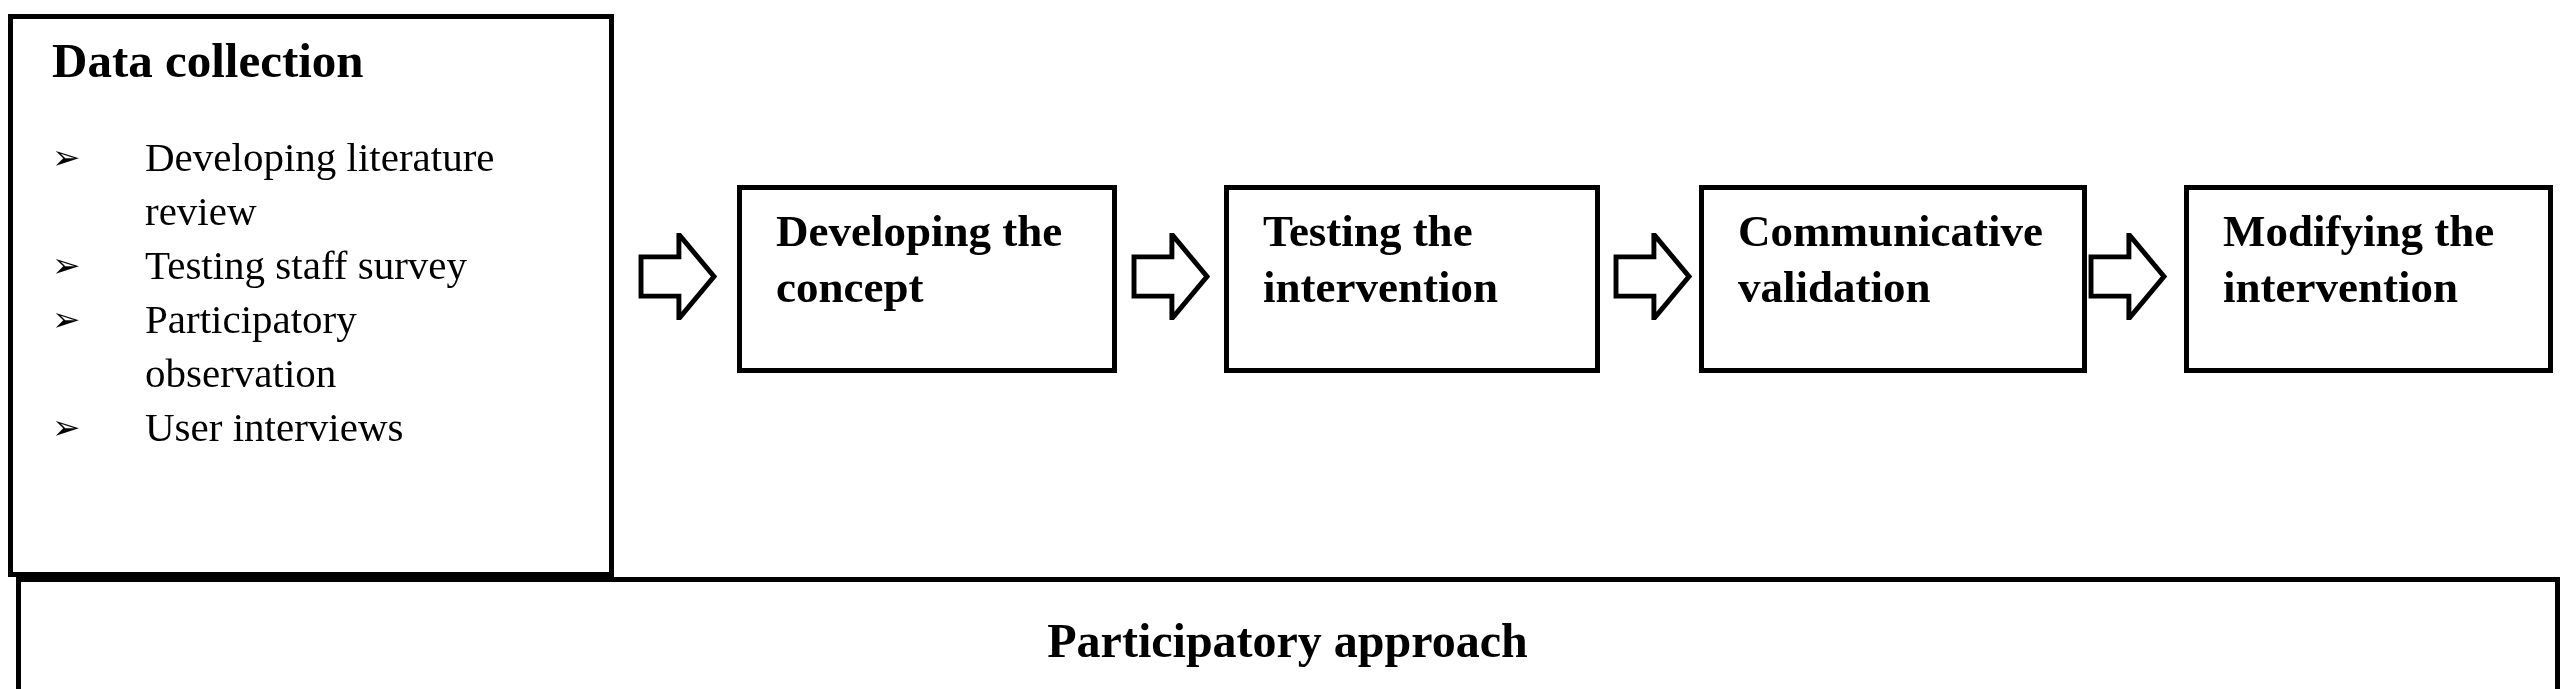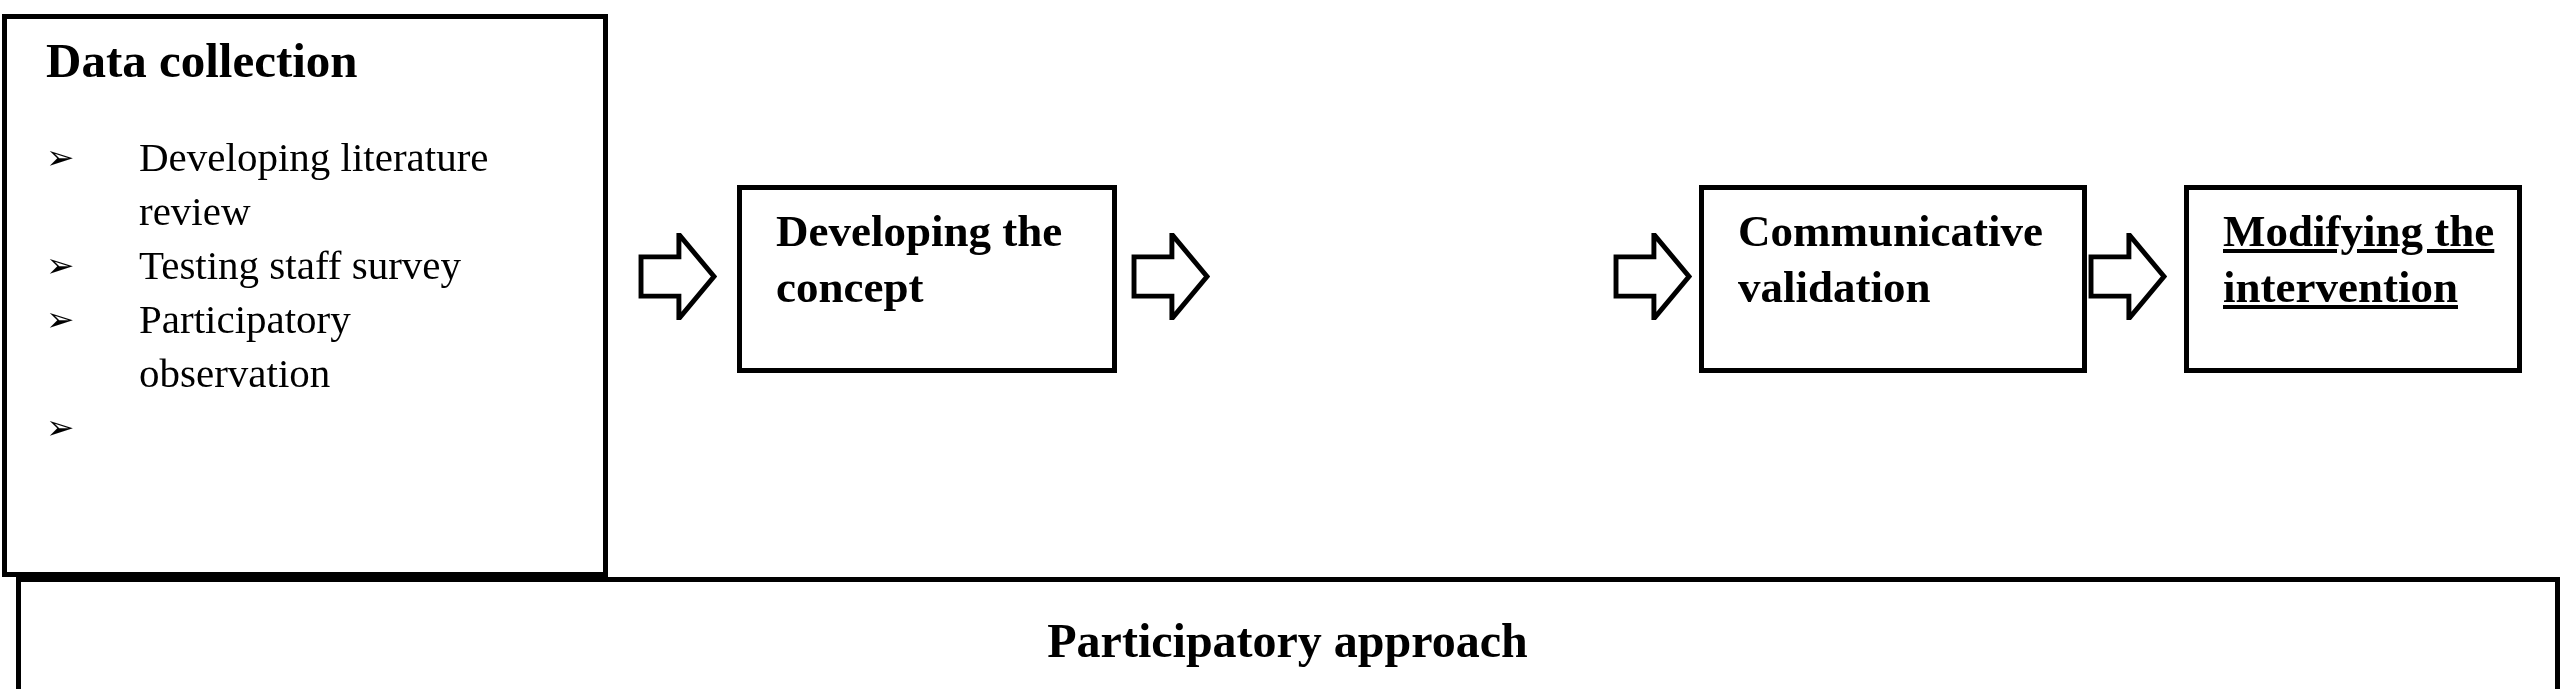--- a/index.html
+++ b/index.html
@@ -11,21 +11,21 @@
     font-family:"Liberation Serif","DejaVu Serif",serif;
     overflow:hidden;
   }
   .outline-box{
     position:absolute;
     background:#ffffff;
     border:5.6px solid #000000;
     box-sizing:border-box;
   }
   
-  #data-box{left:2px;top:14px;width:606px;height:563px;}
+  #data-box{left:8px;top:14px;width:606px;height:563px;}
   .dc-title{
     margin:15.5px 0 0 39px;
     font-size:49px;line-height:51px;font-weight:bold;
     white-space:nowrap;
   }
   .dc-list{margin:44px 0 0 0;padding-left:39px;}
   .dc-item{display:flex;align-items:flex-start;}
   .dc-bullet{
     flex:0 0 93px;
     font-family:"DejaVu Sans","Liberation Sans",sans-serif;
@@ -38,21 +38,21 @@
   
   .step{
     position:absolute;top:185px;height:188px;
     background:#ffffff;border:5.6px solid #000000;box-sizing:border-box;
     padding:12.7px 14px 0 34px;
     font-size:45px;line-height:56px;font-weight:bold;
   }
   #step-1{left:737px;width:380px;}
   #step-2{left:1224px;width:376px;}
   #step-3{left:1699px;width:388px;}
-  #step-4{left:2184px;width:338px;text-decoration:underline;}
+  #step-4{left:2184px;width:369px;}
   
   .flow-arrow{position:absolute;top:233px;width:79px;height:87px;}
   #arrow-1{left:638px;}
   #arrow-2{left:1131px;}
   #arrow-3{left:1613px;}
   #arrow-4{left:2088px;}
   
   #bottom-bar{
     left:15.5px;top:577px;width:2544px;height:128px;
     display:flex;align-items:center;justify-content:center;
@@ -77,36 +77,40 @@
       <div class="dc-item">
         <span class="dc-bullet">➢</span>
         <span class="dc-text">Testing staff survey</span>
       </div>
       <div class="dc-item">
         <span class="dc-bullet">➢</span>
         <span class="dc-text">Participatory observation</span>
       </div>
       <div class="dc-item">
         <span class="dc-bullet">➢</span>
+        <span class="dc-text">User interviews</span>
       </div>
     </div>
   </div>
 
   <svg class="flow-arrow" id="arrow-1" viewBox="0 0 112 124">
     <polygon points="4,34 58,34 58,2 108,62 58,122 58,90 4,90" fill="#ffffff" stroke="#000000" stroke-width="7" stroke-linejoin="miter"></polygon>
   </svg>
 
   <div class="step" id="step-1">
     <span>Developing the concept</span>
   </div>
 
   <svg class="flow-arrow" id="arrow-2" viewBox="0 0 112 124">
     <polygon points="4,34 58,34 58,2 108,62 58,122 58,90 4,90" fill="#ffffff" stroke="#000000" stroke-width="7" stroke-linejoin="miter"></polygon>
   </svg>
 
+  <div class="step" id="step-2">
+    <span>Testing the intervention</span>
+  </div>
 
   <svg class="flow-arrow" id="arrow-3" viewBox="0 0 112 124">
     <polygon points="4,34 58,34 58,2 108,62 58,122 58,90 4,90" fill="#ffffff" stroke="#000000" stroke-width="7" stroke-linejoin="miter"></polygon>
   </svg>
 
   <div class="step" id="step-3">
     <span>Communicative validation</span>
   </div>
 
   <svg class="flow-arrow" id="arrow-4" viewBox="0 0 112 124">

